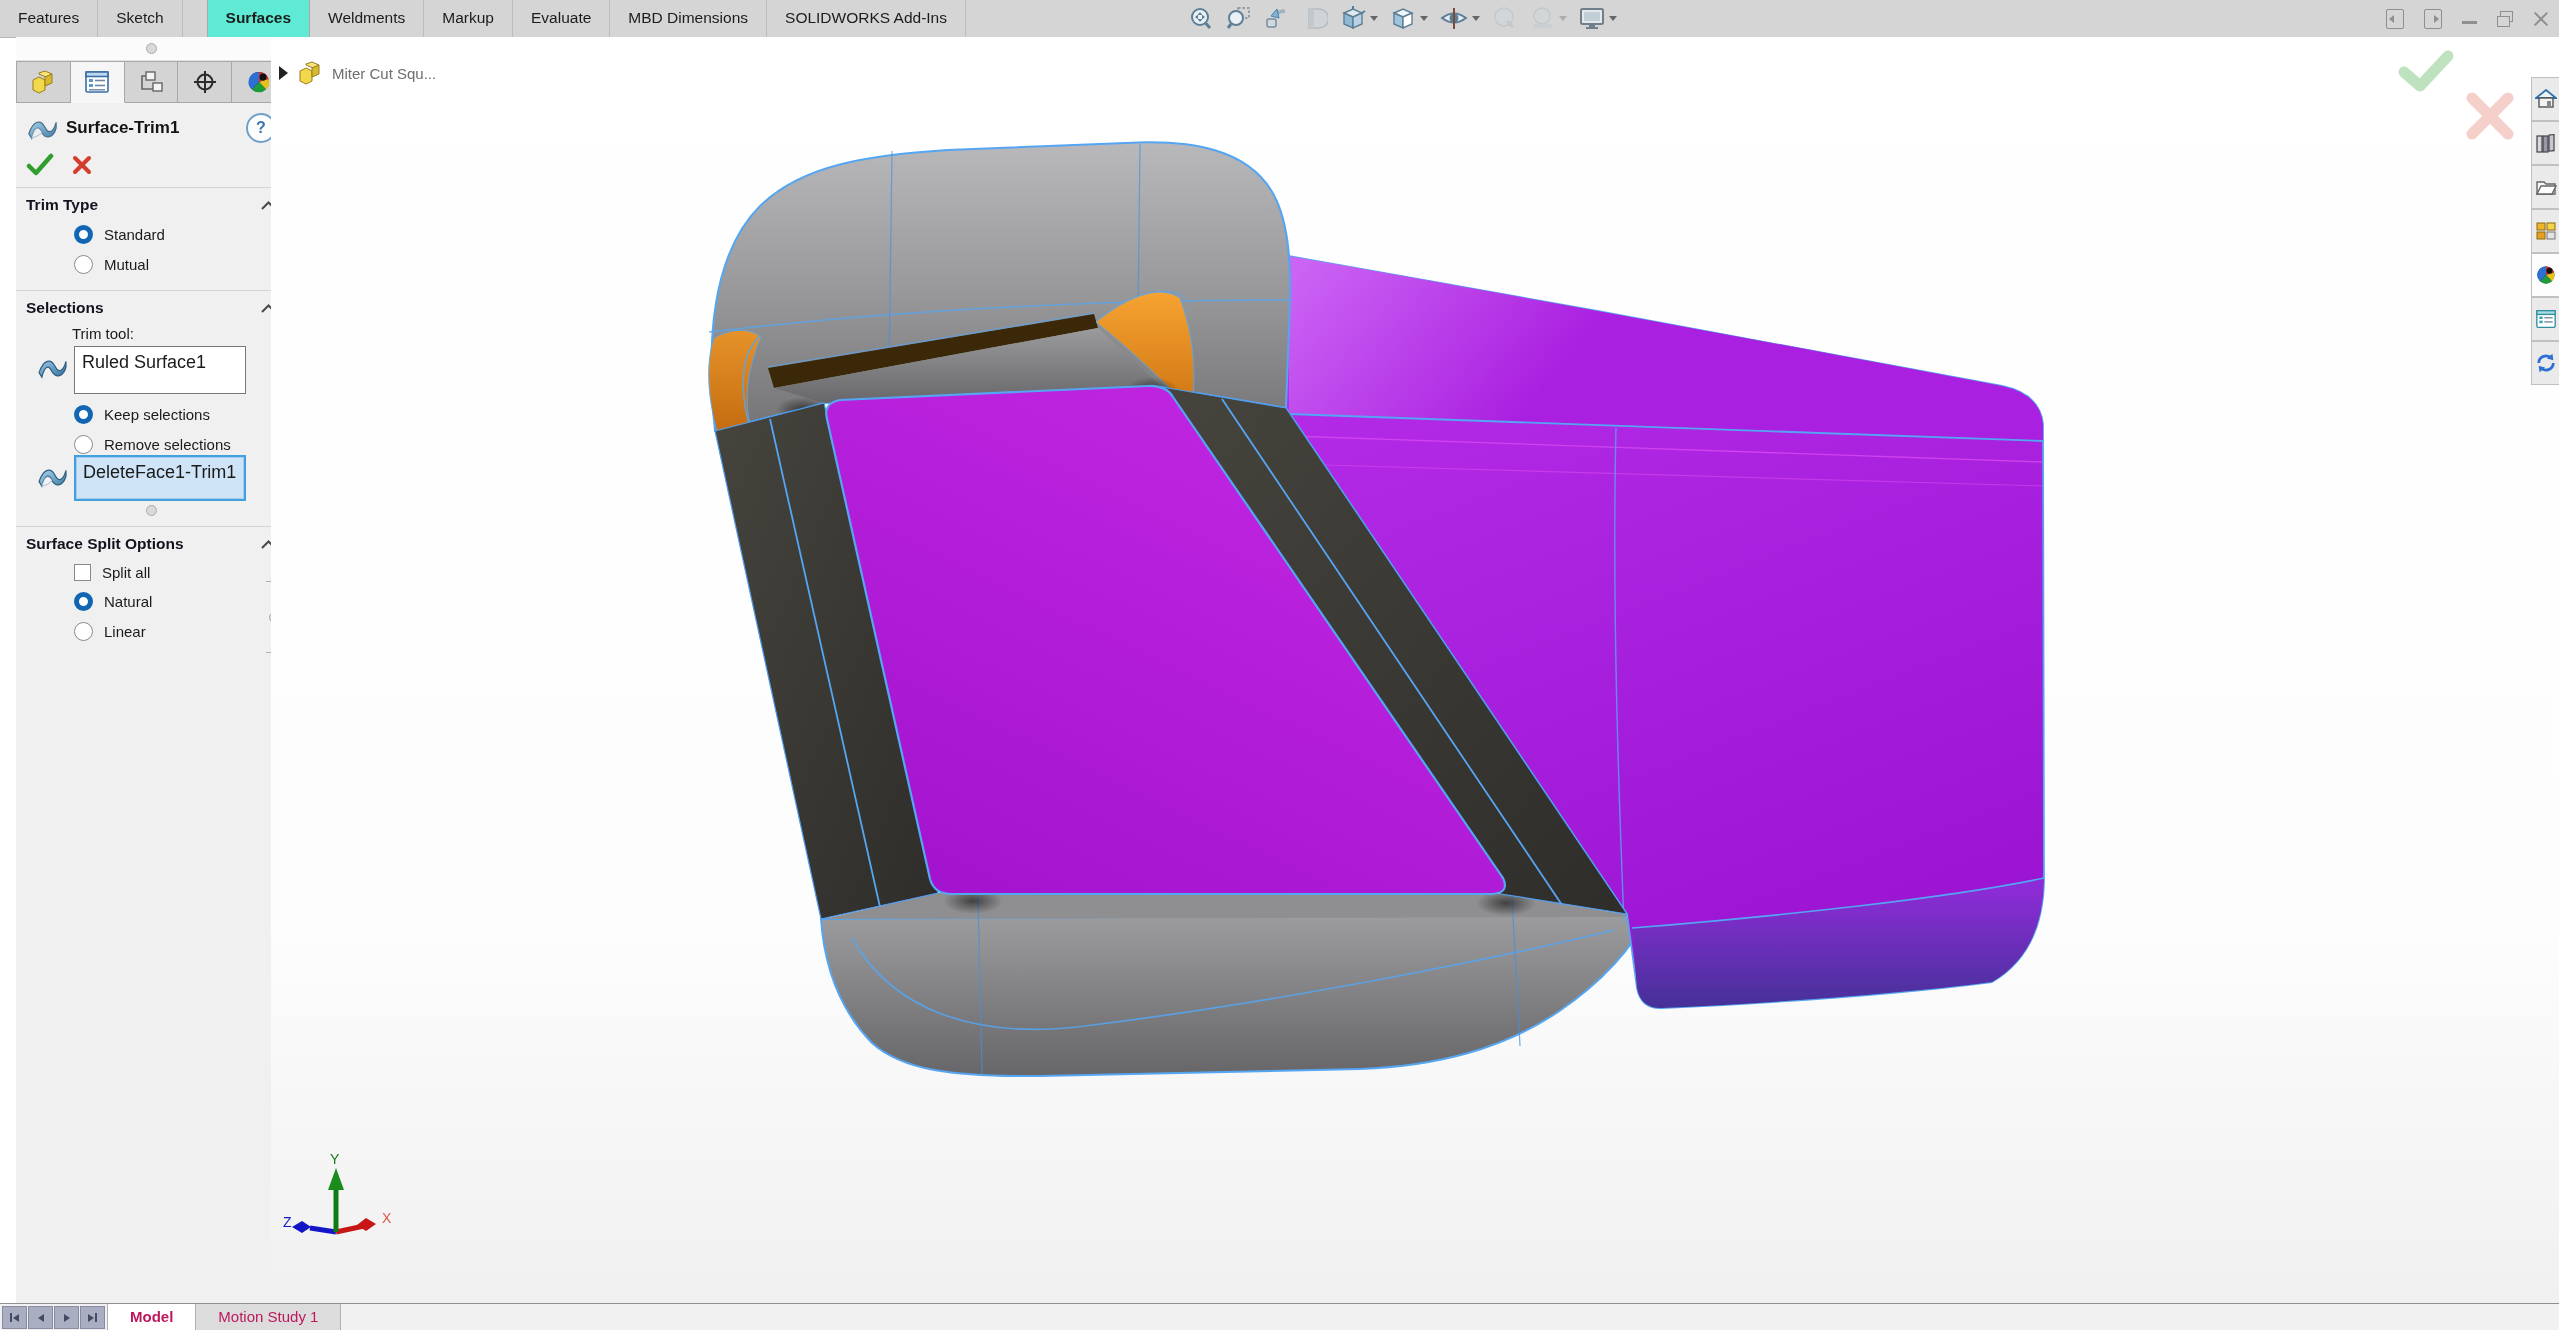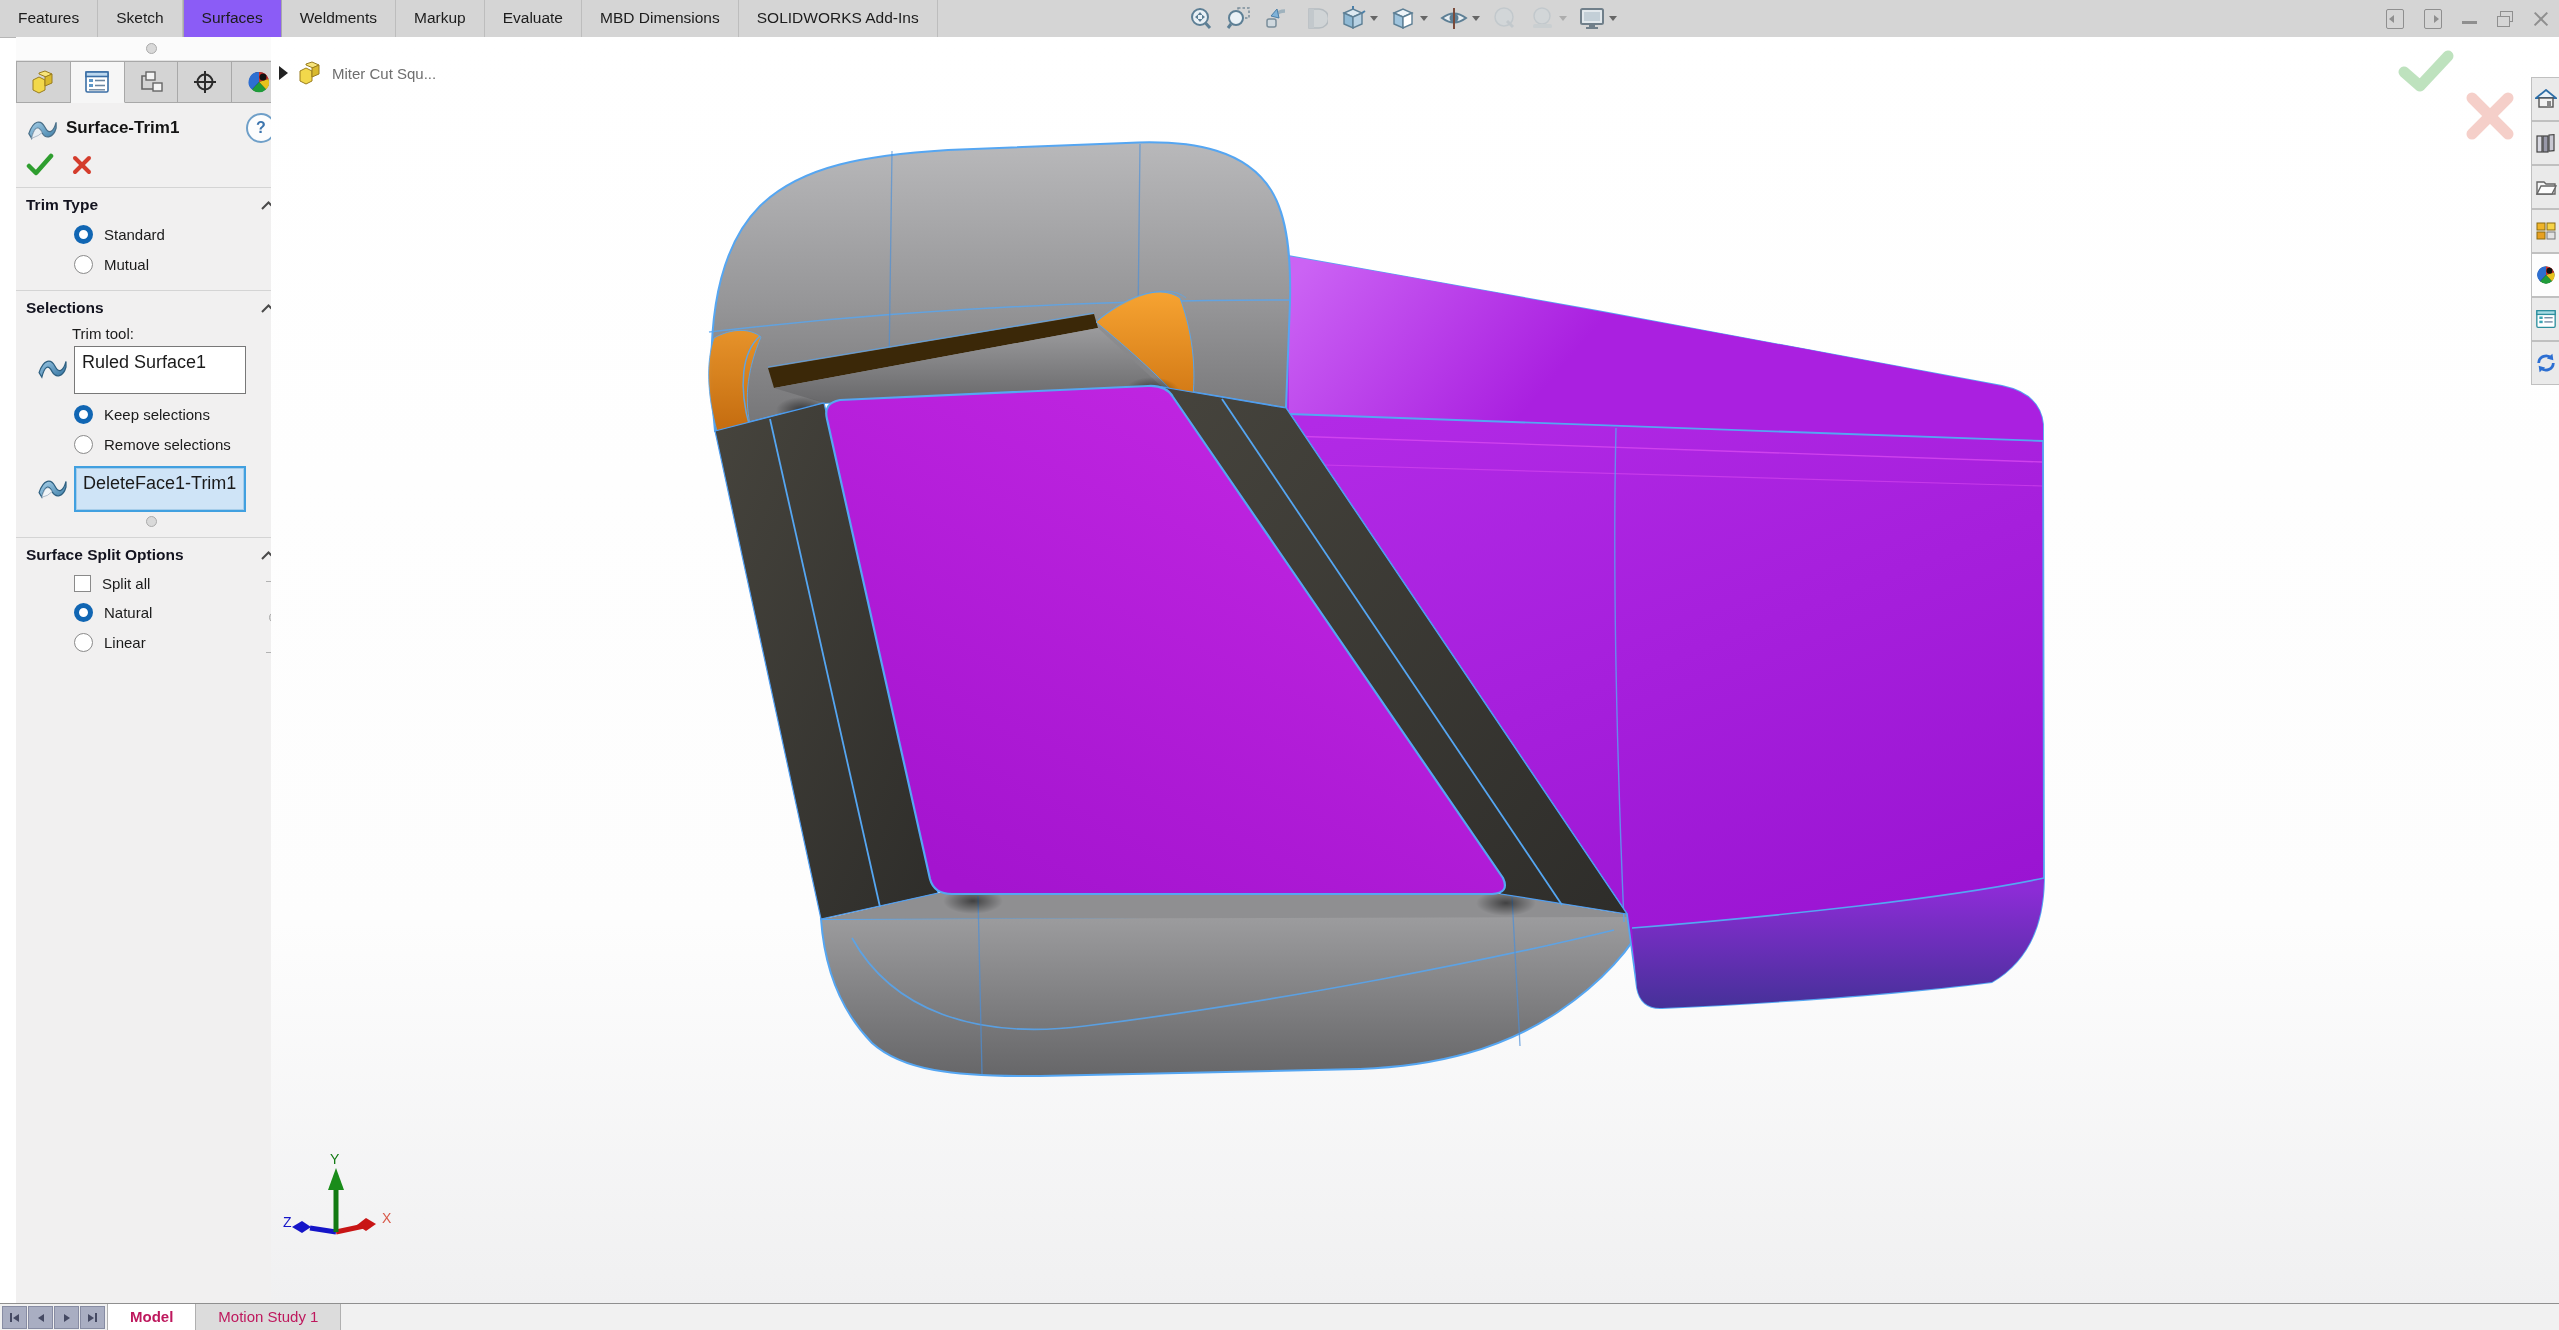--- a/index.html
+++ b/index.html
@@ -2,21 +2,21 @@
 <html><head>
 <meta charset="utf-8">
 <style>
   html,body{margin:0;padding:0;background:#888;}
   #root{position:relative;width:2559px;height:1330px;background:#fff;overflow:hidden;
         font-family:"Liberation Sans",sans-serif;color:#1b1b1b;-webkit-font-smoothing:antialiased;}
   
   .topbar{position:absolute;left:0;top:0;width:2559px;height:37px;background:#d5d5d5;border-bottom:1px solid #b6b6b6;}
   .cmd-tabs{position:absolute;left:0;top:0;height:37px;display:flex;border-radius:14px;}
   .ctab{padding:0 18px;line-height:36px;font-size:15.5px;color:#1c1c1c;border-right:1px solid #bdbdbd;cursor:default;white-space:nowrap;}
-  .ctab.active{background:#8b5cf6;font-weight:normal;border-right:1px solid #a9a9a9;border-left:1px solid #a9a9a9;}
+  .ctab.active{background:#5eead4;font-weight:bold;border-right:1px solid #a9a9a9;border-left:1px solid #a9a9a9;margin-left:24px;}
   .hud{position:absolute;left:1185px;top:0;height:37px;display:flex;align-items:center;gap:7px;}
   .hudbtn{display:flex;align-items:center;gap:3px;padding:2px;}
   .hudbtn.disabled{opacity:.35;}
   .caret{width:0;height:0;border-left:4px solid transparent;border-right:4px solid transparent;border-top:5px solid #666;}
   .winctl{position:absolute;right:10px;top:0;height:37px;display:flex;align-items:center;gap:20px;}
   .wbox{width:16px;height:18px;border:1.5px solid #8f8f8f;border-radius:2px;position:relative;}
   .wbox .tri-l{position:absolute;left:2px;top:5px;width:0;height:0;border-top:4px solid transparent;border-bottom:4px solid transparent;border-right:5px solid #8f8f8f;}
   .wbox .tri-r{position:absolute;right:2px;top:5px;width:0;height:0;border-top:4px solid transparent;border-bottom:4px solid transparent;border-left:5px solid #8f8f8f;}
   .wmin{width:15px;height:2.5px;background:#8f8f8f;margin-top:8px;}
   .wrest{position:relative;width:16px;height:16px;}
@@ -306,21 +306,21 @@
         </div>
       </div>
       <div class="opt-row">
         <span class="radio sel"></span>
         <span>Keep selections</span>
       </div>
       <div class="opt-row">
         <span class="radio"></span>
         <span>Remove selections</span>
       </div>
-      <div class="selrow" style="margin-top:12px;">
+      <div class="selrow" style="margin-top:1px;">
         <span class="selicon">
           <svg width="32" height="26" viewBox="0 0 34 28">
               <defs>
                 <linearGradient id="gs3" x1="0" y1="0" x2="1" y2="1">
                   <stop offset="0" stop-color="#aed4ec"></stop>
                   <stop offset="1" stop-color="#3c7ea8"></stop>
                 </linearGradient>
               </defs>
               <path d="M2 20C7 5 15 5 19 13C23 21 28 19 31 8L31 14C28 25 20 26 16 19C12 11 8 13 5 25Z" fill="url(#gs3)" stroke="#2d5f80" stroke-width="1.3"></path>
               <path d="M5 25C8 14 12 12 16 19l-5 4z" fill="#f0f4f7" stroke="#9ab" stroke-width=".8"></path>

